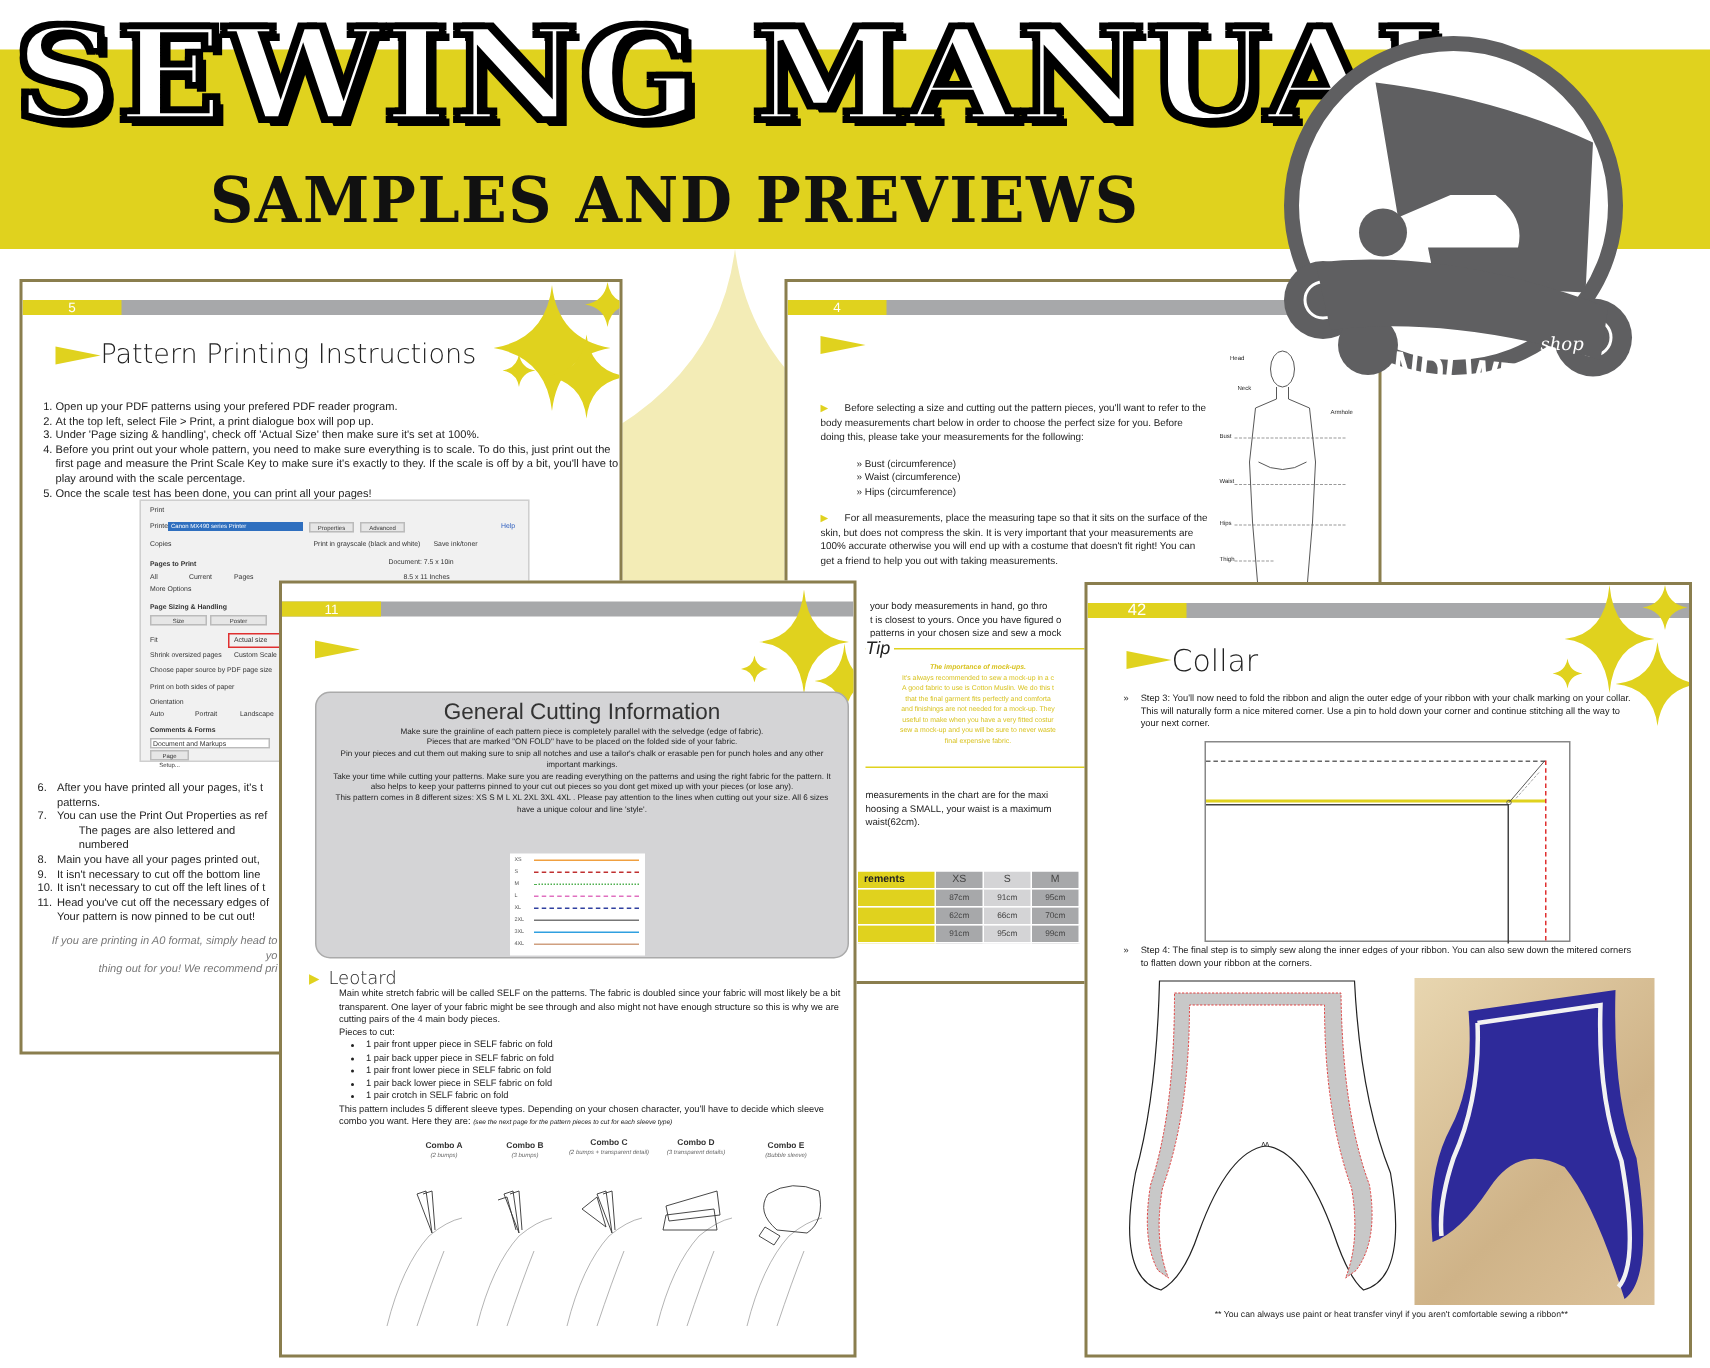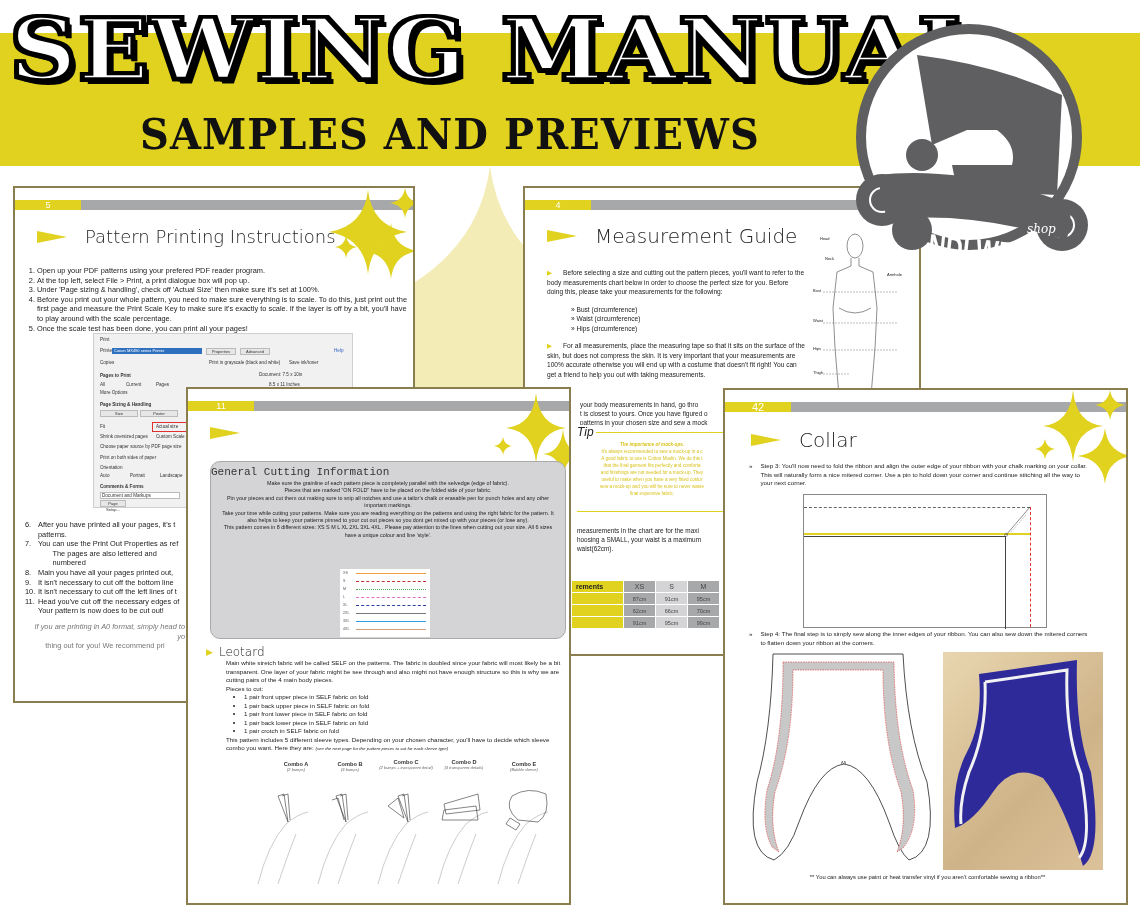--- a/index.html
+++ b/index.html
@@ -7,34 +7,34 @@
 body{position:relative;font-family:"Liberation Sans",sans-serif;color:#222}
 .abs{position:absolute}
 #band{left:0;top:33px;width:1140px;height:133px;background:#e0d21e}
 #bgstar{left:180px;top:166px;width:620px;height:350px}
 #title1{left:10px;top:4px;width:840px;font-family:"DejaVu Serif",serif;font-weight:900;font-size:92px;letter-spacing:2px;color:#fff;line-height:100px;
  -webkit-text-stroke:4px #000;text-shadow:3px 3px 0 #000,-3px -3px 0 #000,3px -3px 0 #000,-3px 3px 0 #000,5px 5px 0 #000;transform:scaleY(0.92);transform-origin:top left;white-space:nowrap}
 #title2{left:140px;top:110px;width:560px;text-align:center;font-family:"DejaVu Serif",serif;font-weight:900;font-size:40px;letter-spacing:1px;color:#111;transform:scaleY(1.05);white-space:nowrap}
 .page{position:absolute;background:#fff;border:2px solid #8a7e4e;overflow:hidden}
 .pnum-bar{position:absolute;left:0;top:12px;height:10px;width:100%;background:#a7a8aa}
 .pnum{position:absolute;left:0;top:12px;height:10px;width:66px;background:#e0d21e;color:#fff;font-size:9px;line-height:10px;text-align:center}
-.ptitle{position:absolute;display:flex;align-items:center;gap:18px;font-family:"DejaVu Sans",sans-serif;font-weight:200;color:#222;white-space:nowrap}
+.ptitle{position:absolute;display:flex;align-items:center;gap:0;font-family:"DejaVu Sans",sans-serif;font-weight:200;color:#222;white-space:nowrap}
 .tri{width:0;height:0;border-top:6px solid transparent;border-bottom:6px solid transparent;border-left:30px solid #e0d21e}
 .body-text{position:absolute;font-size:7.4px;line-height:9.6px;color:#222}
 .body-text ol{padding-left:12px}
 .body-text li{margin:0}
 .sparkle{position:absolute}
 .sparkle svg{width:100%;height:100%;display:block}
 .dialog{position:absolute;left:78px;top:145px;width:260px;height:175px;background:#f1f1f1;border:1px solid #cfcfcf;font-size:4.6px;color:#333}
 .dialog .row{position:absolute;left:6px;white-space:nowrap}
 .dialog .printer-sel{position:absolute;left:18px;top:14px;width:90px;height:6px;background:#2f6fbf;color:#fff;font-size:4px;line-height:6px;padding-left:2px}
 .dialog .btn{position:absolute;height:7px;background:#e6e6e6;border:1px solid #bbb;font-size:4px;line-height:6px;text-align:center}
 .dialog .hl{position:absolute;left:58px;top:80px;width:38px;height:10px;border:1.5px solid #e03030}
 .gray-box{position:absolute;left:22px;top:72px;width:356px;height:178px;background:#d4d4d6;border:1px solid #aaa;border-radius:10px}
-.gray-box h4{font-family:Liberation Mono, monospace;font-weight:200;font-size:11px;text-align:left;margin-top:4px;color:#333}
+.gray-box h4{font-family:Liberation Sans, sans-serif;font-weight:200;font-size:15px;text-align:center;margin-top:4px;color:#333}
 .gray-box ul{list-style:none;font-size:5.4px;line-height:7.4px;text-align:center;padding:2px 8px;color:#222}
 .size-legend{position:absolute;left:130px;top:178px;width:90px;height:68px;background:#fff}
 .size-legend .ln{position:absolute;left:16px;width:70px;height:0}
 .size-legend .lb{position:absolute;left:3px;font-size:3.6px;color:#555}
 .combo{position:absolute;top:372px;width:60px;text-align:center;font-size:5px;color:#333}
 .combo b{display:block;font-size:5.6px}
 .combo i{display:block;font-size:4px;color:#666}
 table.meas{position:absolute;border-collapse:collapse;font-size:7px}
 table.meas td{border:1px solid #fff;height:12px;padding:0 4px;text-align:center;color:#444}
 .logo{position:absolute;left:847px;top:15px;width:245px;height:245px}
@@ -76,21 +76,21 @@
   </div>
   <div class="ptitle" style="left:22px;top:38px;font-size:18px;">
     <span class="tri"></span>
     <span>Pattern Printing Instructions</span>
   </div>
   <div class="body-text" style="left:10px;top:78px;width:388px;">
     <ol>
       <li>Open up your PDF patterns using your prefered PDF reader program.</li>
       <li>At the top left, select File &gt; Print, a print dialogue box will pop up.</li>
       <li>Under 'Page sizing &amp; handling', check off 'Actual Size' then make sure it's set at 100%.</li>
-      <li>Before you print out your whole pattern, you need to make sure everything is to scale. To do this, just print out the first page and measure the Print Scale Key to make sure it's exactly to scale. If the layer is off by a bit, you'll have to play around with the scale percentage.</li>
+      <li>Before you print out your whole pattern, you need to make sure everything is to scale. To do this, just print out the first page and measure the Print Scale Key to make sure it's exactly to they. If the scale is off by a bit, you'll have to play around with the scale percentage.</li>
       <li>Once the scale test has been done, you can print all your pages!</li>
     </ol>
   </div>
 
   <div class="dialog">
     <div class="row" style="top:3px">Print</div>
     <div class="row" style="top:14px">Printer</div>
     <div class="printer-sel">Canon MX490 series Printer</div>
     <div class="btn" style="left:112px;top:14px;width:30px">Properties</div>
     <div class="btn" style="left:146px;top:14px;width:30px">Advanced</div>
@@ -151,33 +151,32 @@
     <div style="display:flex;gap:3px">
         <span style="width:10px">10.</span>
         <span>It isn't necessary to cut off the left lines of t</span>
       </div>
     <div style="display:flex;gap:3px">
         <span style="width:10px">11.</span>
         <span>Head you've cut off the necessary edges of</span>
       </div>
     <div style="display:flex;gap:3px">
         <span style="width:10px"></span>
-        <span>Your pattern is now does to be cut out!</span>
+        <span>Your pattern is now pinned to be cut out!</span>
       </div>
     <div style="font-style:italic;color:#777;margin-top:6px;text-align:right">If you are printing in A0 format, simply head to yo</div>
-    <div style="color:#777;text-align:center">thing out for you! We recommend pri</div>
+    <div style="font-style:italic;color:#777;text-align:right">thing out for you! We recommend pri</div>
   </div>
 </div>
 
 <div class="page" style="left:523px;top:186px;width:398px;height:470px;">
   <div class="pnum-bar"></div>
   <div class="pnum">4</div>
   <div class="ptitle" style="left:22px;top:36px;font-size:20px;">
     <span class="tri"></span>
-    <span>Measurement Guide</span>
   </div>
   <div class="body-text" style="left:22px;top:80px;width:258px;font-size:6.6px;line-height:9.5px;">
     <div><span style="color:#e0d21e">▶</span>&nbsp;&nbsp;&nbsp;&nbsp;&nbsp;&nbsp;<span>Before selecting a size and cutting out the pattern pieces, you'll want to refer to the body measurements chart below in order to choose the perfect size for you. Before doing this, please take your measurements for the following:</span></div>
     <div style="padding-left:24px;margin-top:8px">» Bust (circumference)</div>
     <div style="padding-left:24px">» Waist (circumference)</div>
     <div style="padding-left:24px">» Hips (circumference)</div>
     <div style="margin-top:8px"><span style="color:#e0d21e">▶</span>&nbsp;&nbsp;&nbsp;&nbsp;&nbsp;&nbsp;<span>For all measurements, place the measuring tape so that it sits on the surface of the skin, but does not compress the skin. It is very important that your measurements are 100% accurate otherwise you will end up with a costume that doesn't fit right! You can get a friend to help you out with taking measurements.</span></div>
   </div>
 
   <svg class="abs" style="left:290px;top:40px" width="100" height="170" viewBox="0 0 100 170">

